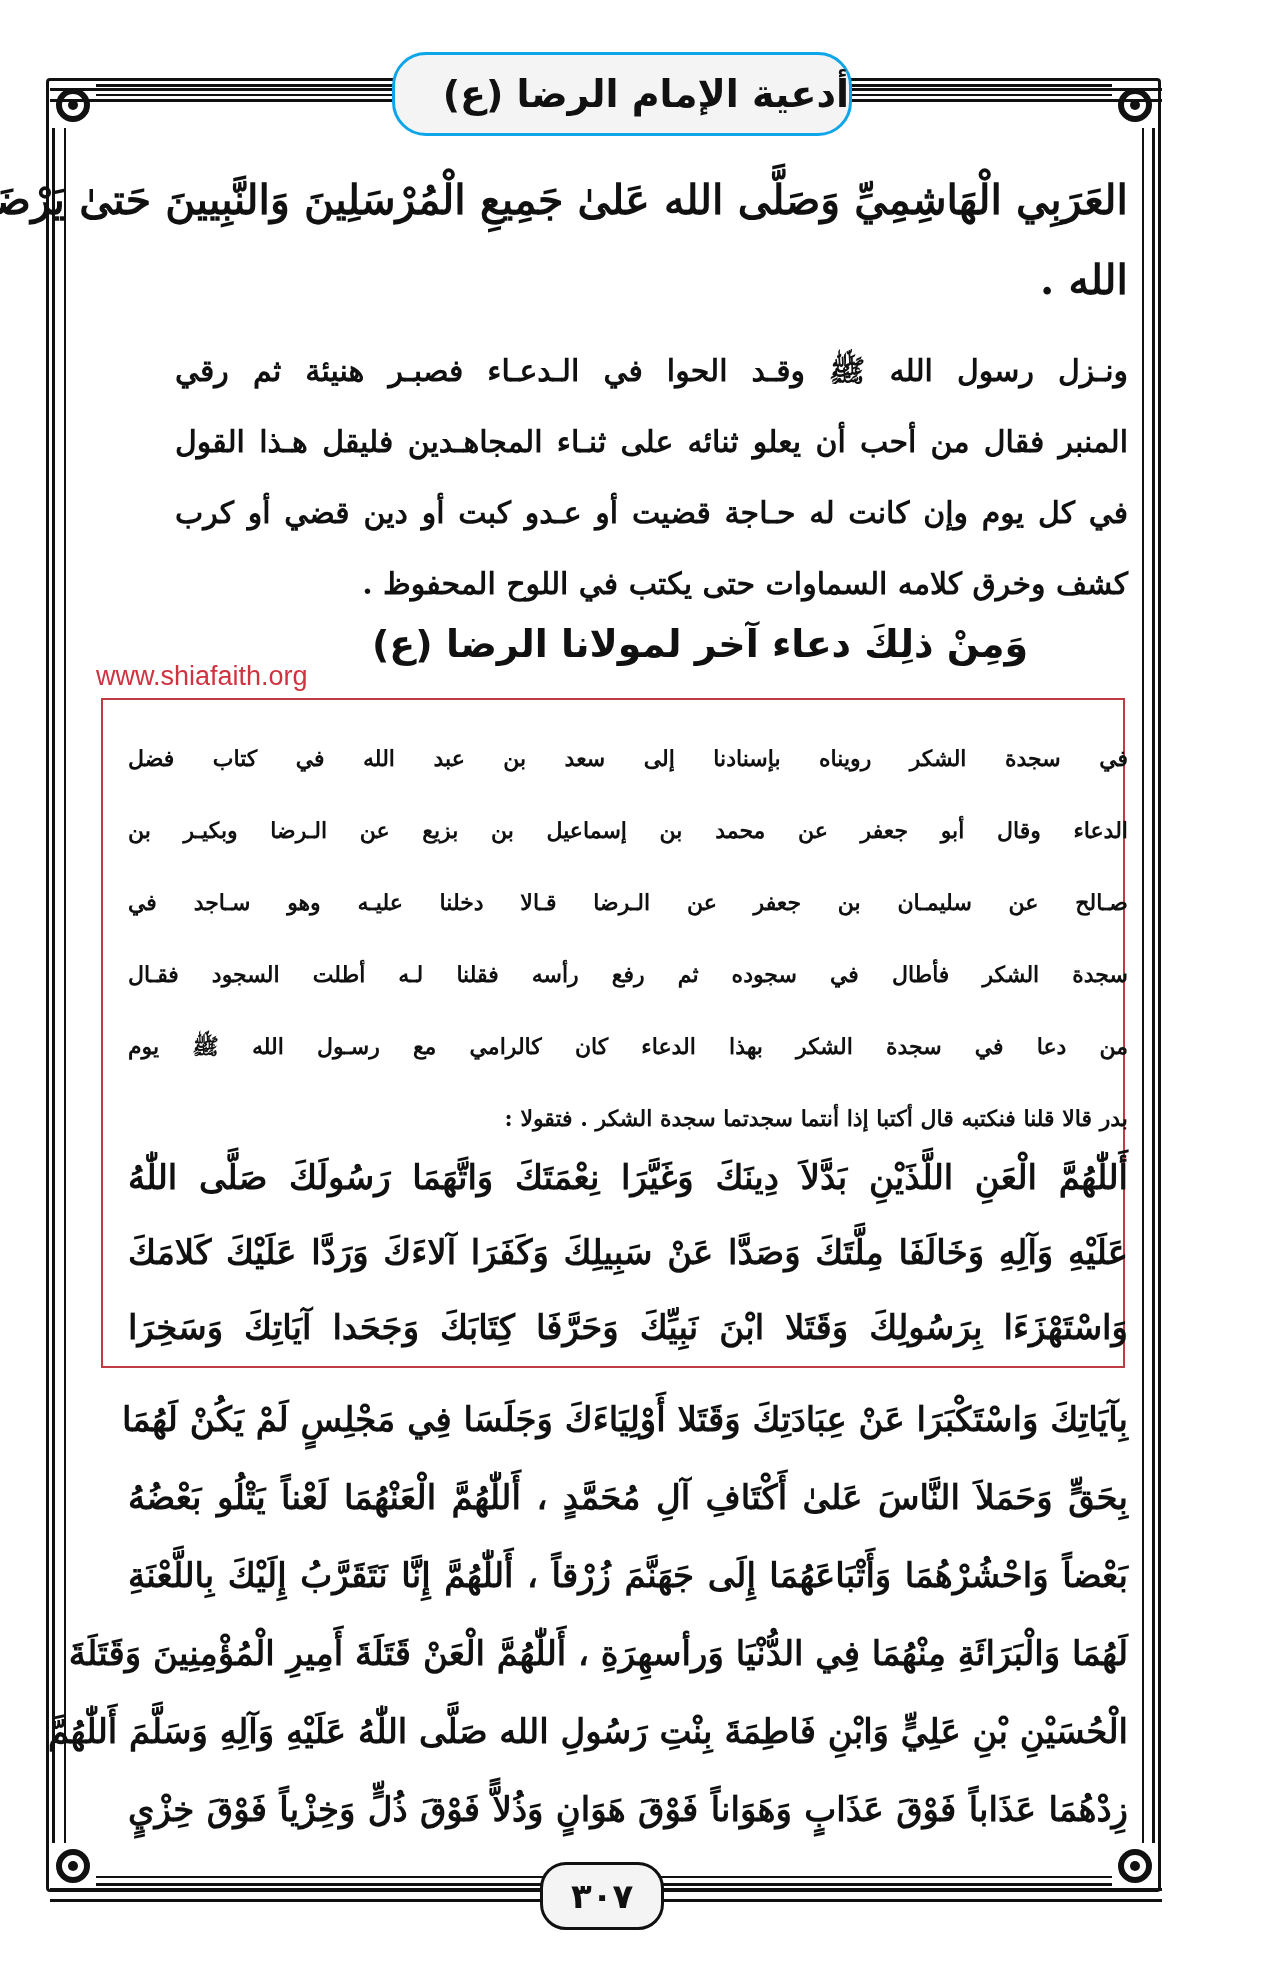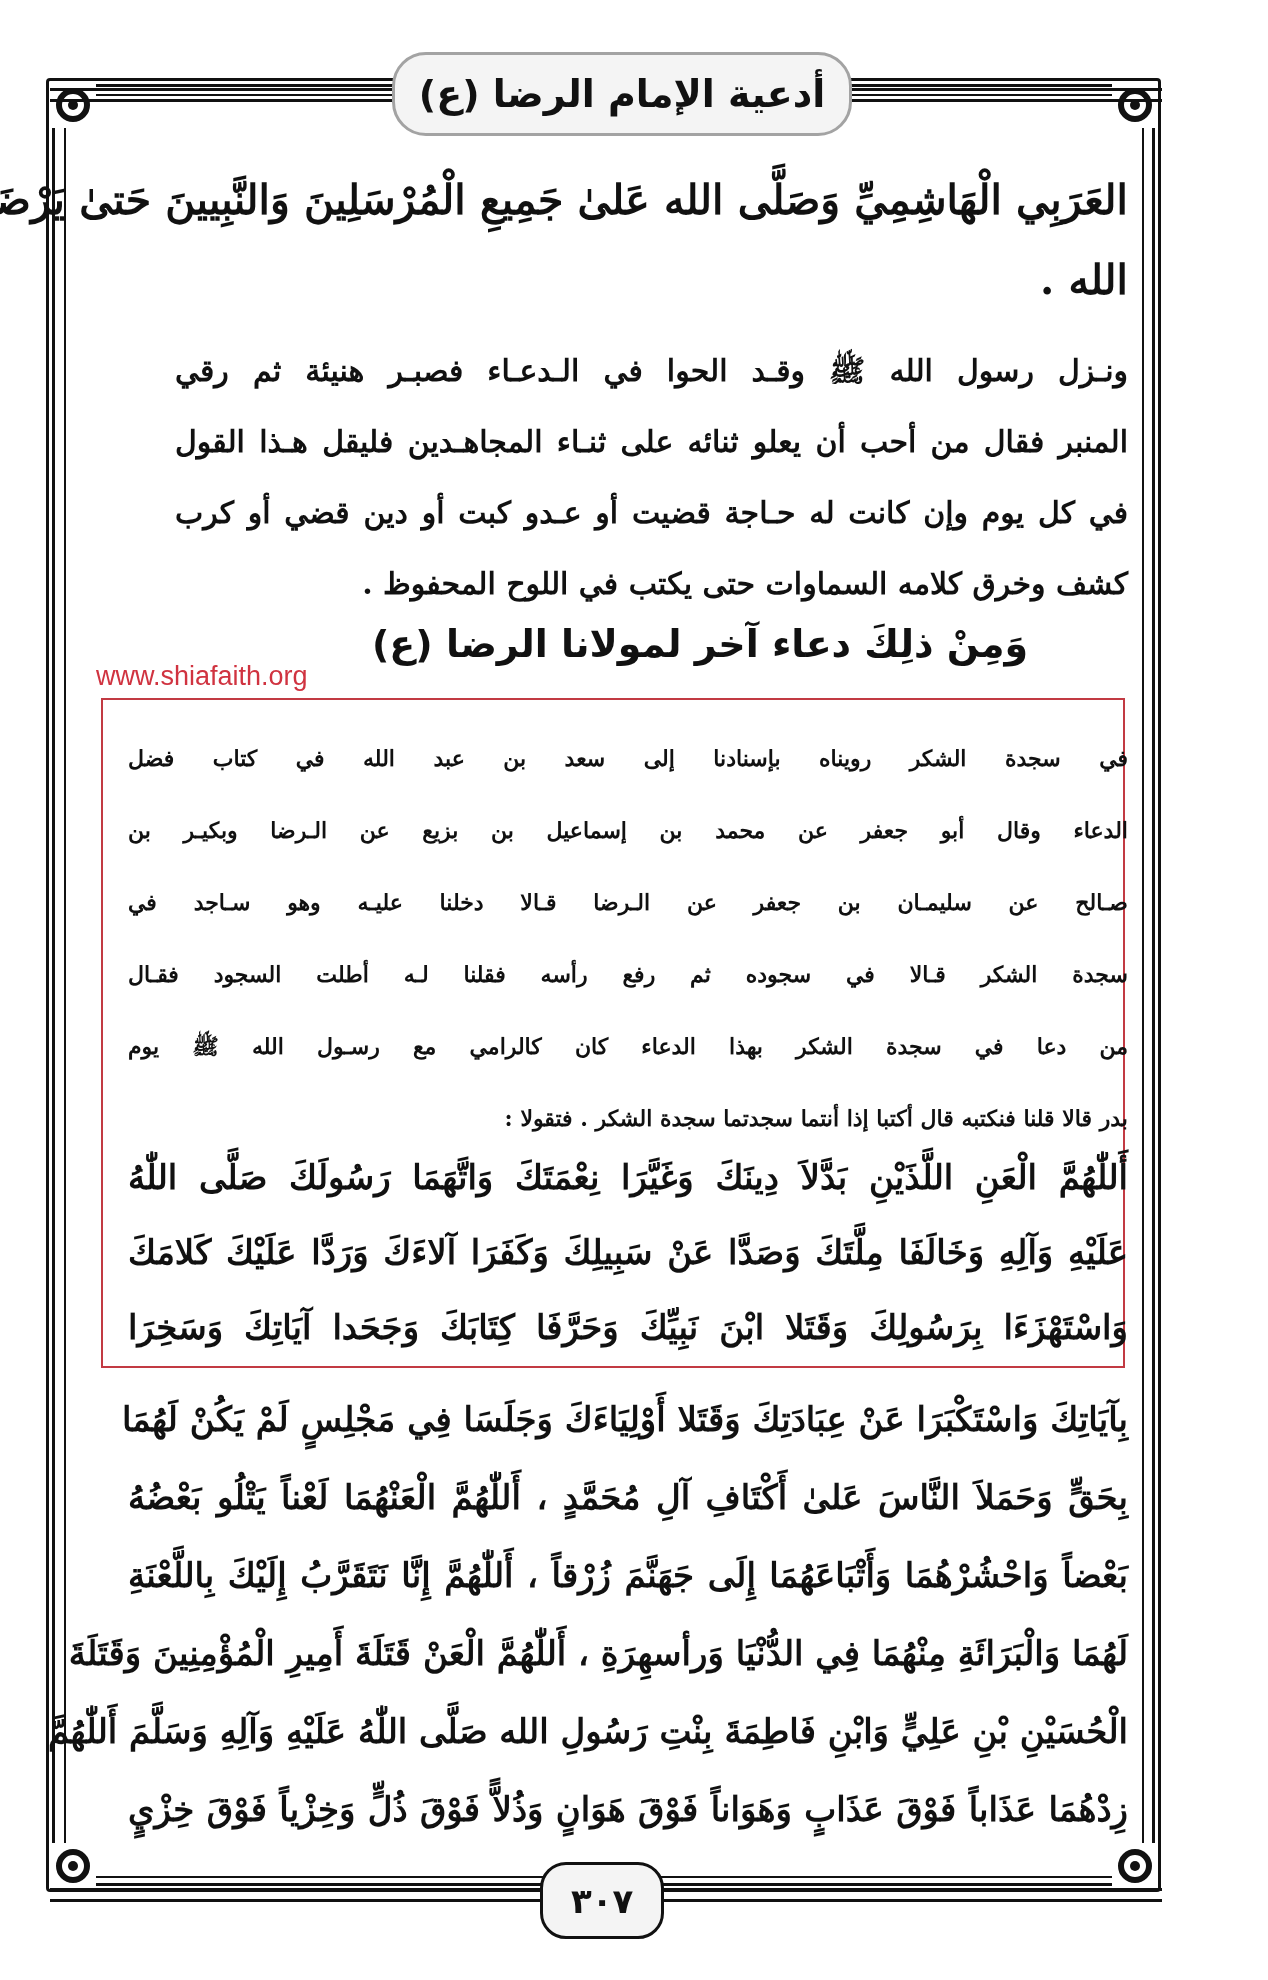--- a/index.html
+++ b/index.html
@@ -65,26 +65,25 @@
   .corner.br { left: 1112px; top: 1843px; }
 
   
   .header-cartouche {
     position: absolute;
     left: 392px;
     top: 52px;
     width: 460px;
     height: 84px;
     background: #f4f4f4;
-    border: 3px solid #a3a3a3;
+    border: 3px solid #0ea5e9;
     border-radius: 34px;
     box-sizing: border-box;
     display: flex;
     align-items: center;
-    justify-content: center;
   }
   .header-title {
     font-family: "DejaVu Sans", sans-serif;
     font-weight: bold;
     font-size: 38px;
     letter-spacing: 0;
   }
 
   
   .textblock {
@@ -178,21 +177,21 @@
     border-bottom: 3px solid #111;
   }
   .footer-rule.left  { left: 50px;  width: 492px; }
   .footer-rule.right { left: 662px; width: 500px; }
 
   .page-number-cartouche {
     position: absolute;
     left: 540px;
     top: 1862px;
     width: 124px;
-    height: 77px;
+    height: 68px;
     background: #f4f4f4;
     border: 3px solid #111;
     border-radius: 26px;
     box-sizing: border-box;
     display: flex;
     align-items: center;
     justify-content: center;
   }
   .page-number {
     font-family: "DejaVu Sans", sans-serif;
@@ -241,21 +240,21 @@
 <div class="section-heading">وَمِنْ ذلِكَ دعاء آخر لمولانا الرضا (ع)</div>
 
 <div class="watermark">www.shiafaith.org</div>
 
 <div class="highlight-box"></div>
 
 <div class="textblock para-isnad">
   <span class="line">في سجدة الشكر رويناه بإسنادنا إلى سعد بن عبد الله في كتاب فضل</span>
   <span class="line">الدعاء وقال أبو جعفر عن محمد بن إسماعيل بن بزيع عن الـرضا وبكيـر بن</span>
   <span class="line">صـالح عن سليمـان بن جعفر عن الـرضا قـالا دخلنا عليـه وهو سـاجد في</span>
-  <span class="line">سجدة الشكر قـالا في سجوده ثم رفع رأسه فقلنا لـه أطلت السجود فقـال</span>
+  <span class="line">سجدة الشكر فأطال في سجوده ثم رفع رأسه فقلنا لـه أطلت السجود فقـال</span>
   <span class="line">من دعا في سجدة الشكر بهذا الدعاء كان كالرامي مع رسـول الله ﷺ يوم</span>
   <span class="line last">بدر قالا قلنا فنكتبه قال أكتبا إذا أنتما سجدتما سجدة الشكر . فتقولا :</span>
 </div>
 
 <div class="textblock para-dua-boxed">
   <span class="line">أَللّٰهُمَّ الْعَنِ اللَّذَيْنِ بَدَّلاَ دِينَكَ وَغَيَّرَا نِعْمَتَكَ وَاتَّهَمَا رَسُولَكَ صَلَّى اللّٰهُ</span>
   <span class="line">عَلَيْهِ وَآلِهِ وَخَالَفَا مِلَّتَكَ وَصَدَّا عَنْ سَبِيلِكَ وَكَفَرَا آلاءَكَ وَرَدَّا عَلَيْكَ كَلامَكَ</span>
   <span class="line">وَاسْتَهْزَءَا بِرَسُولِكَ وَقَتَلا ابْنَ نَبِيِّكَ وَحَرَّفَا كِتَابَكَ وَجَحَدا آيَاتِكَ وَسَخِرَا</span>
 </div>
 

